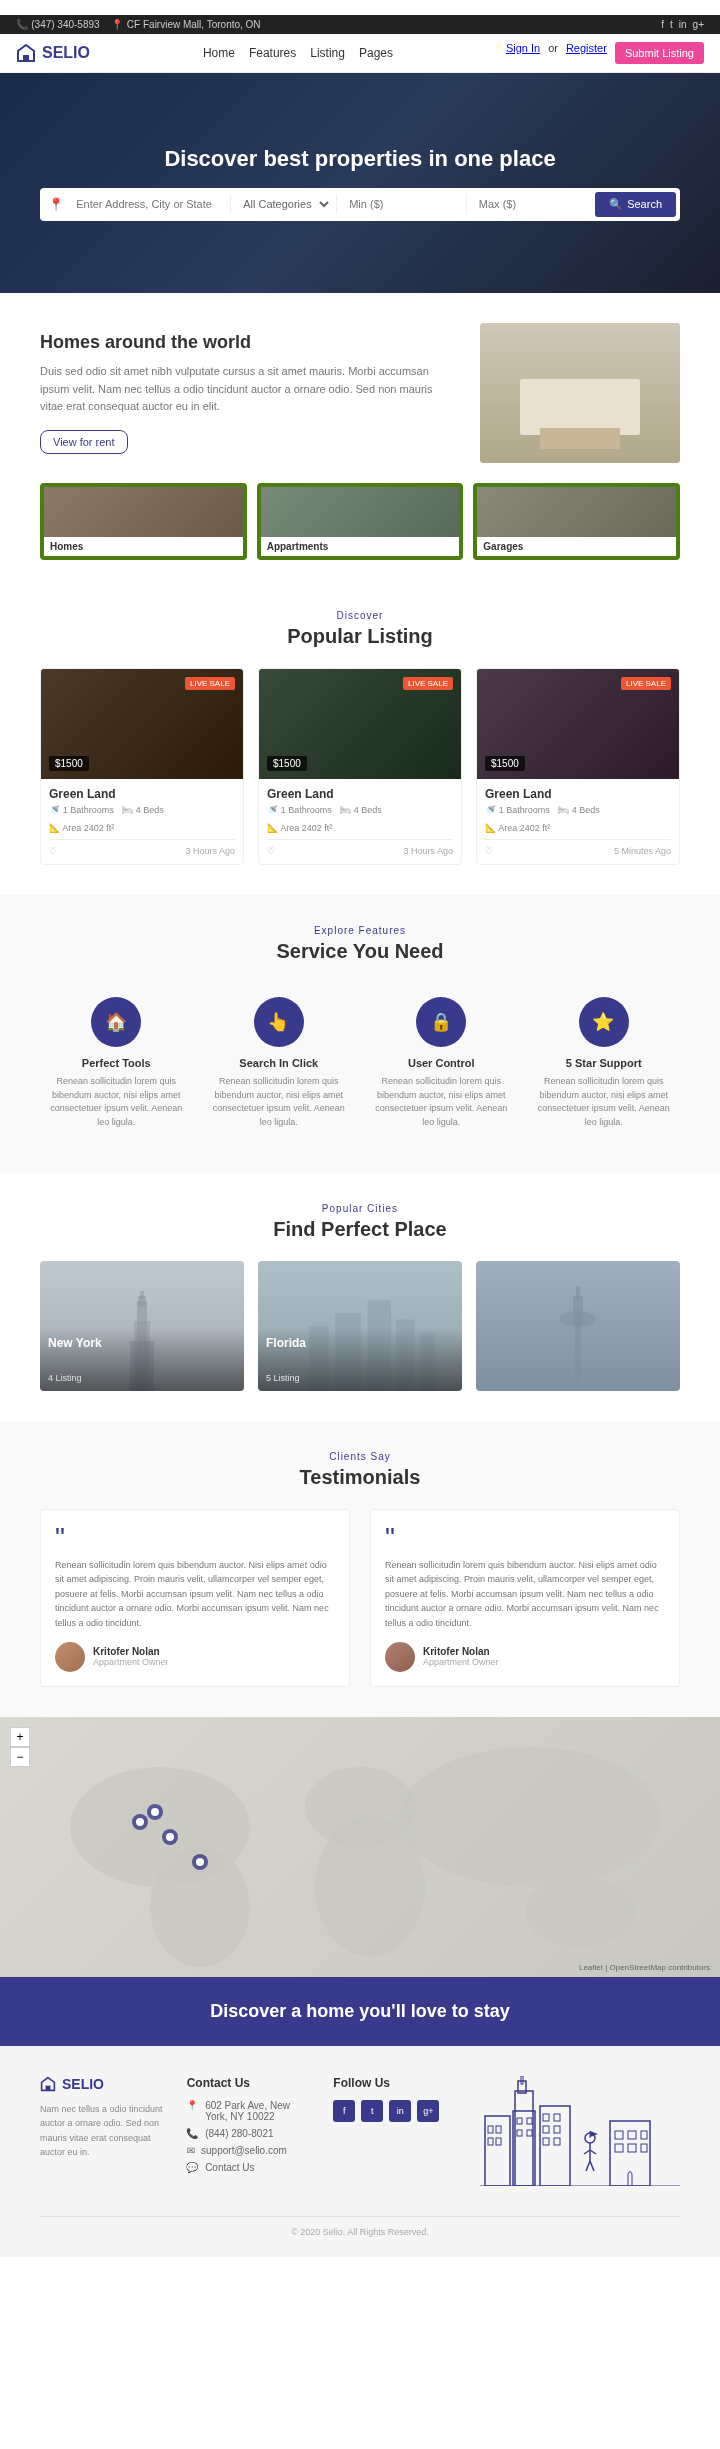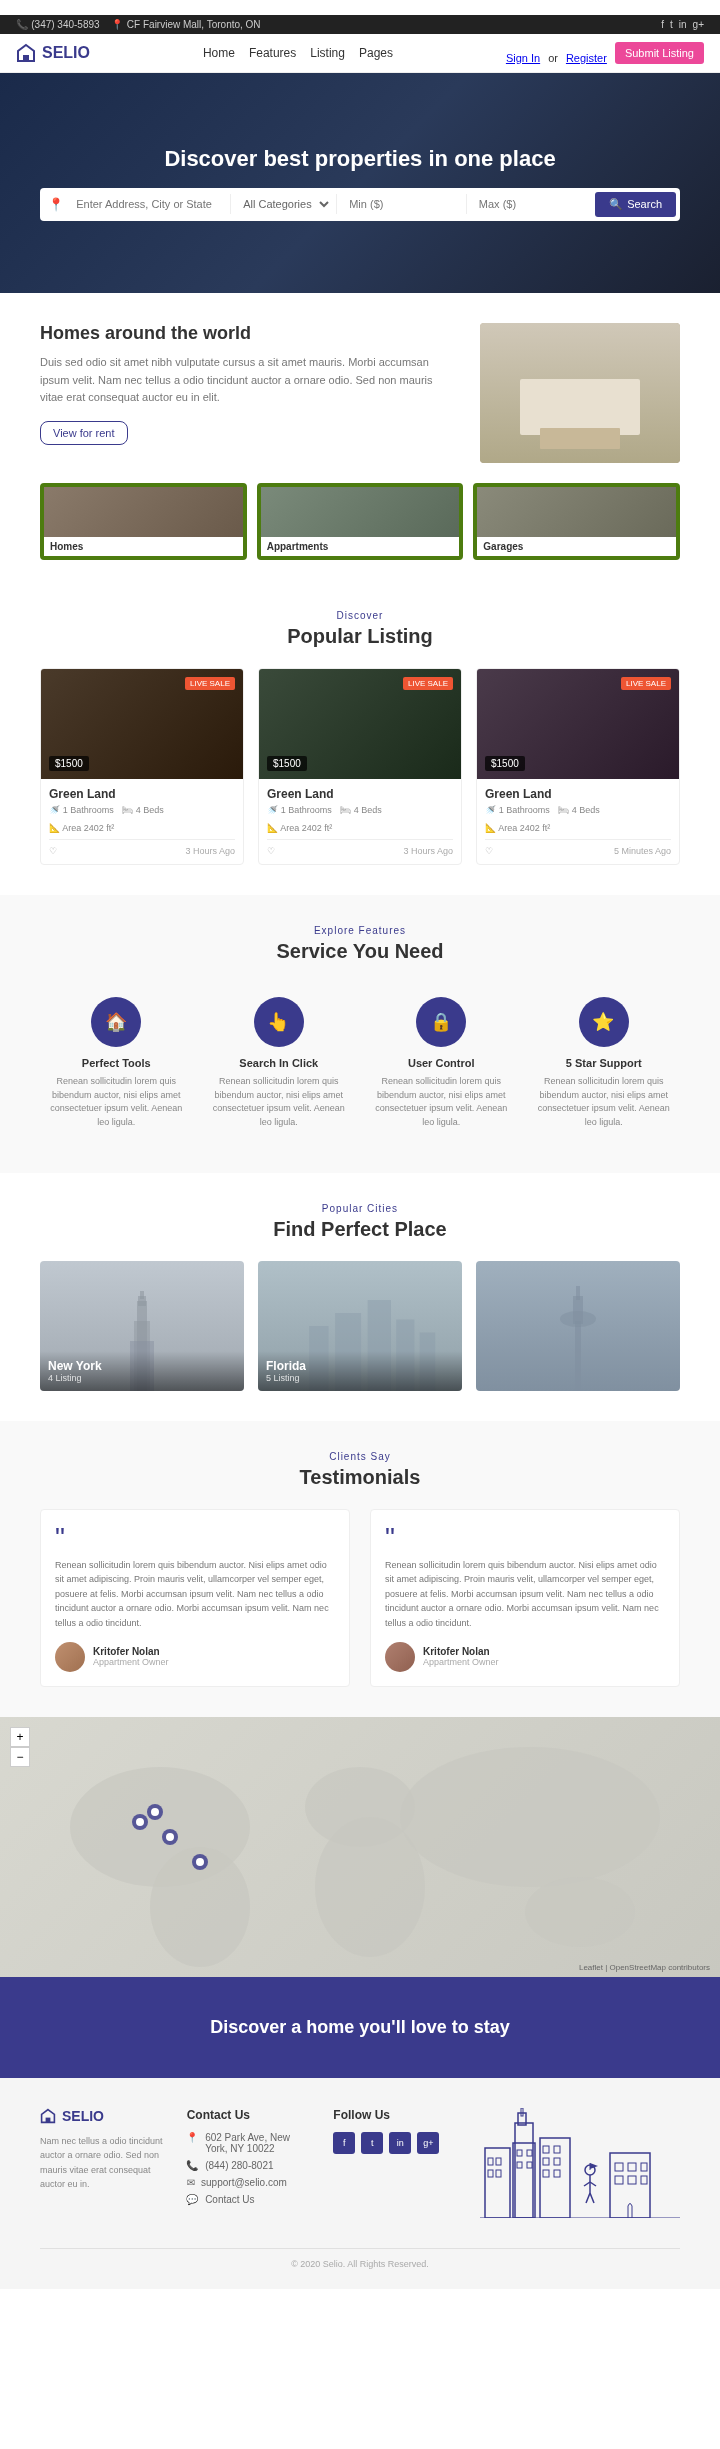--- a/index.html
+++ b/index.html
@@ -9,21 +9,21 @@
     .top-bar { background: #222; color: #ccc; font-size: 10px; padding: 4px 16px; display: flex; justify-content: space-between; align-items: center; margin-top: 15px; }
     .top-bar-left { display: flex; gap: 12px; }
     .top-bar-right { display: flex; gap: 6px; }
 
     
     .nav { background: #fff; padding: 8px 16px; display: flex; justify-content: space-between; align-items: center; border-bottom: 1px solid #eee; }
     .nav-logo { display: flex; align-items: center; gap: 6px; font-weight: bold; color: #3a3a8c; font-size: 16px; }
     .nav-logo-icon { width: 20px; height: 20px; }
     .nav-links { display: flex; gap: 14px; align-items: center; font-size: 12px; }
     .nav-links a { text-decoration: none; color: #333; }
-    .nav-right { display: flex; gap: 8px; align-items: flex-end; font-size: 11px; }
+    .nav-right { display: flex; gap: 8px; align-items: flex-start; font-size: 11px; }
     .btn-submit { background: #ec4899; color: #fff; padding: 5px 10px; border-radius: 3px; font-size: 11px; border: none; cursor: pointer; }
 
     
     .hero { background: linear-gradient(rgba(20,30,60,0.6), rgba(20,30,60,0.7)), #2a3a5c; height: 220px; display: flex; flex-direction: column; justify-content: center; align-items: center; color: #fff; text-align: center; position: relative; overflow: hidden; }
     .hero-bg { position: absolute; top: 0; left: 0; right: 0; bottom: 0; background: linear-gradient(135deg, #1a2a4a 0%, #2a3a5a 50%, #1a2030 100%); z-index: 0; }
     .hero-content { position: relative; z-index: 1; width: 100%; padding: 0 40px; }
     .hero h1 { font-size: 22px; font-weight: bold; margin-bottom: 16px; }
     .hero-search { background: #fff; border-radius: 4px; display: flex; align-items: center; padding: 4px; gap: 4px; }
     .hero-search input { border: none; outline: none; font-size: 11px; flex: 1; padding: 4px 8px; color: #666; }
     .hero-search select { border: none; outline: none; font-size: 11px; color: #666; padding: 4px; background: transparent; }
@@ -68,41 +68,41 @@
     
     .section-cities { padding: 30px 40px; }
     .cities-grid { display: flex; gap: 14px; margin-top: 20px; }
     .city-card { flex: 1; height: 130px; border-radius: 4px; overflow: hidden; position: relative; }
     .city-card-bg { width: 100%; height: 100%; }
     .city-card-bg.new-york { background: linear-gradient(180deg, #c0c8d0 0%, #a0a8b0 100%); }
     .city-card-bg.florida { background: linear-gradient(180deg, #b0c0c8 0%, #90a0a8 100%); }
     .city-card-bg.massachusetts { background: linear-gradient(180deg, #a0b0be 0%, #8090a0 100%); }
     .city-card-overlay { position: absolute; bottom: 0; left: 0; right: 0; background: linear-gradient(transparent, rgba(0,0,0,0.5)); padding: 8px; color: #fff; }
     .city-card-name { font-size: 12px; font-weight: bold; }
-    .city-card-count { font-size: 9px; opacity: 0.8; }
+    .city-card-count { font-size: 9px; opacity: 0.8; margin-top: 23px; }
 
     
     .section-testimonials { background: #f9f9f9; padding: 30px 40px; }
     .testimonials-grid { display: flex; gap: 20px; margin-top: 20px; }
     .testimonial-card { flex: 1; background: #fff; padding: 14px; border-radius: 4px; border: 1px solid #eee; }
     .testimonial-quote { font-size: 28px; color: #3a3a8c; line-height: 1; margin-bottom: 6px; }
     .testimonial-text { font-size: 9px; color: #777; line-height: 1.6; margin-bottom: 12px; }
     .testimonial-author { display: flex; align-items: center; gap: 8px; }
     .author-avatar { width: 30px; height: 30px; border-radius: 50%; background: #c0a080; }
     .author-name { font-size: 10px; font-weight: bold; }
     .author-role { font-size: 9px; color: #aaa; }
 
     
     .section-map { height: 260px; background: #e8e8e0; position: relative; overflow: hidden; }
     .map-bg { width: 100%; height: 100%; background: linear-gradient(135deg, #d8d8d0 0%, #c8c8c0 100%); position: relative; }
     .map-zoom { position: absolute; top: 10px; left: 10px; display: flex; flex-direction: column; }
     .map-zoom button { width: 20px; height: 20px; background: #fff; border: 1px solid #ccc; font-size: 12px; cursor: pointer; line-height: 1; }
 
     
-    .cta-banner { background: #3a3a8c; color: #fff; text-align: center; padding: 40px; font-size: 18px; font-weight: bold; }
+    .cta-banner { background: #3a3a8c; color: #fff; text-align: center; padding: 24px; font-size: 18px; font-weight: bold; }
 
     
     .footer { background: #f5f5f5; padding: 30px 40px 20px; }
     .footer-grid { display: flex; gap: 20px; }
     .footer-col { flex: 1; }
     .footer-logo { display: flex; align-items: center; gap: 6px; font-weight: bold; color: #3a3a8c; font-size: 14px; margin-bottom: 10px; }
     .footer-col h4 { font-size: 12px; font-weight: bold; margin-bottom: 10px; }
     .footer-contact-item { font-size: 10px; color: #666; margin-bottom: 6px; display: flex; align-items: flex-start; gap: 6px; }
     .footer-social { display: flex; gap: 6px; margin-top: 10px; }
     .footer-social-icon { width: 22px; height: 22px; background: #3a3a8c; color: #fff; border-radius: 3px; display: flex; align-items: center; justify-content: center; font-size: 9px; }
@@ -165,21 +165,21 @@
       <input type="text" style="width: 50px;" placeholder="Max ($)">
       <button class="hero-search-btn">
         <span>🔍</span>
         <span>Search</span>
       </button>
     </div>
   </div>
 </div>
 
 <section style="padding: 30px 40px 10px;">
-  <div style="display:flex; gap:38px; align-items:flex-start;">
+  <div style="display:flex; gap:38px; align-items:center;">
     <div style="flex:1;">
       <h2 style="font-size:18px;font-weight:bold;margin-bottom:10px;">Homes around the world</h2>
       <p style="font-size:11px;color:#777;line-height:1.6;margin-bottom:14px;">Duis sed odio sit amet nibh vulputate cursus a sit amet mauris. Morbi accumsan ipsum velit. Nam nec tellus a odio tincidunt auctor a ornare odio. Sed non mauris vitae erat consequat auctor eu in elit.</p>
       <button class="btn-outline">View for rent</button>
     </div>
     <div style="width:200px;height:140px;border-radius:4px;overflow:hidden;background:linear-gradient(135deg,#c8b89a,#a89070);">
 
       <div style="width:100%;height:100%;background:linear-gradient(180deg,#d0c8b8 0%,#b0a888 100%);position:relative;">
         <div style="position:absolute;bottom:20%;left:20%;width:60%;height:40%;background:#e8e0d0;border-radius:2px;"></div>
         <div style="position:absolute;bottom:10%;left:30%;width:40%;height:15%;background:#c8b898;border-radius:1px;"></div>

